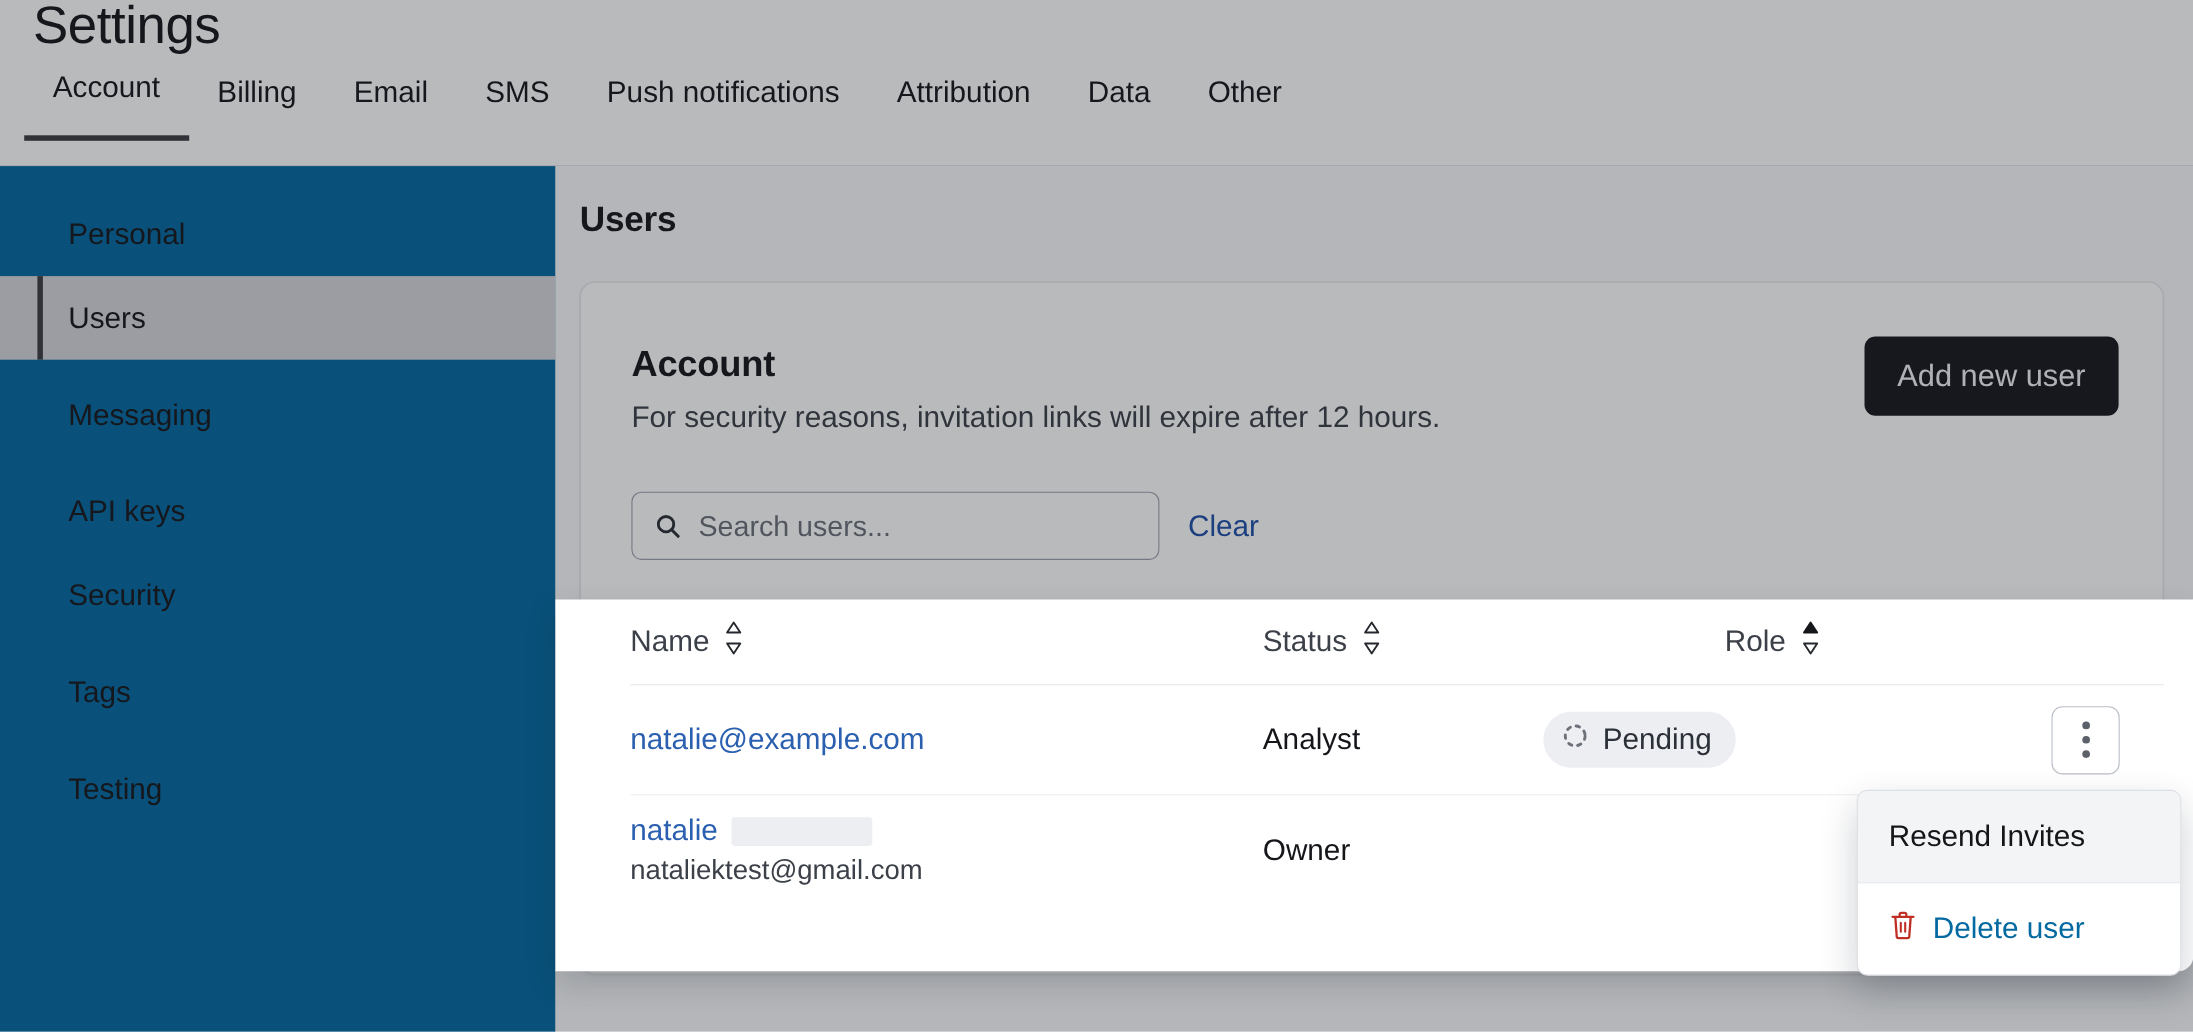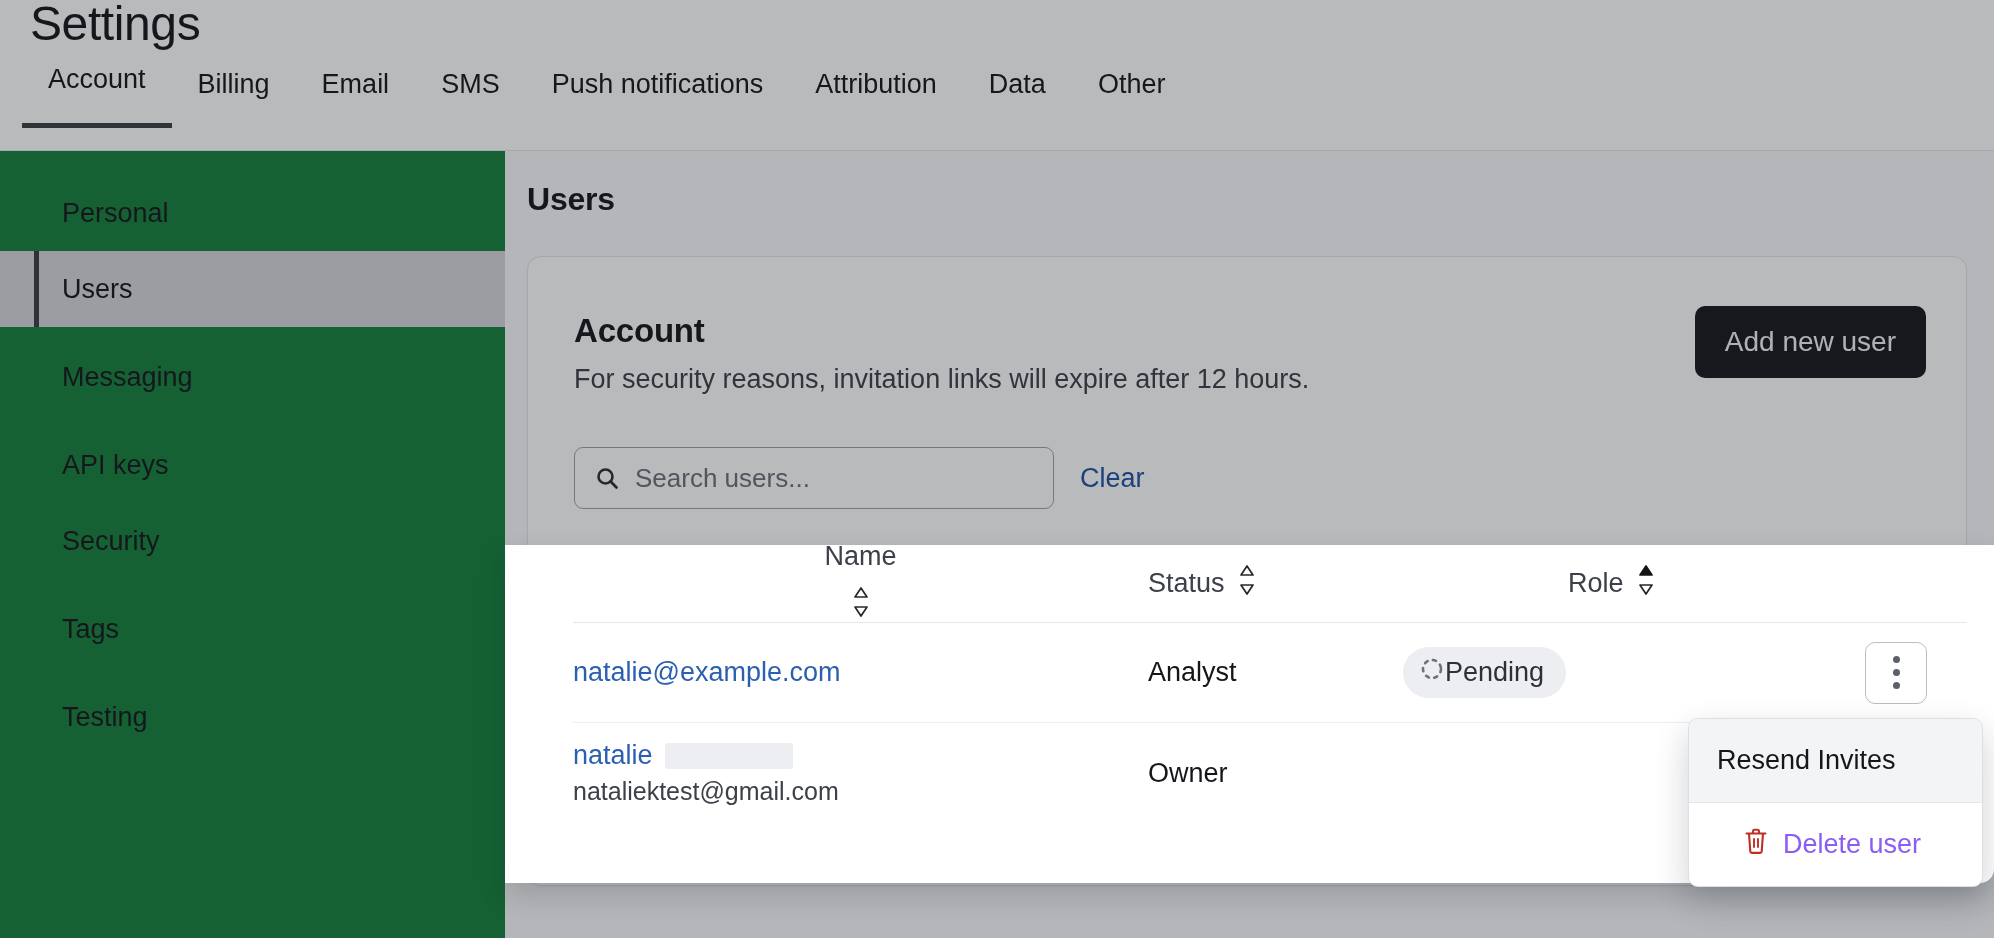--- a/index.html
+++ b/index.html
@@ -63,21 +63,21 @@
   .tab.active {
     border-bottom: 5px solid #3b3d42;
   }
 
   
   .sidebar {
     position: absolute;
     left: 0; top: 151px;
     width: 505px;
     height: 787px;
-    background: #15803d;
+    background: #0369a1;
     padding-top: 24px;
   }
   .nav-item {
     position: relative;
     height: 76px;
     display: flex;
     align-items: center;
     padding-left: 62px;
     font-size: 27px;
     color: #15161a;
@@ -229,21 +229,21 @@
   }
   .th {
     display: flex;
     align-items: center;
     gap: 13px;
     font-size: 27px;
     color: #3c4048;
     cursor: pointer;
     user-select: none;
   }
-  .col-name   { width: 575px; flex-direction: column; }
+  .col-name   { width: 575px; }
   .col-role   { width: 255px; }
   .col-status { width: 420px; }
   .col-menu   { flex: 1; display: flex; justify-content: flex-end; padding-right: 40px; }
 
   .sort-ico { display: block; }
 
   .trow {
     display: flex;
     align-items: center;
     min-height: 100px;
@@ -270,20 +270,21 @@
     border-radius: 3px;
   }
   .sub-email {
     font-size: 25px;
     color: #3c4048;
   }
 
   .badge {
     display: inline-flex;
     align-items: center;
+    gap: 12px;
     background: #eceef1;
     border-radius: 999px;
     padding: 9px 22px 9px 16px;
     font-size: 27px;
     color: #2c3038;
   }
 
   .kebab-btn {
     width: 62px; height: 62px;
     border: 1px solid #b9bec6;
@@ -320,21 +321,21 @@
     align-items: center;
     gap: 14px;
     height: 83px;
     padding: 0 28px;
     font-size: 27px;
     color: #15161a;
     cursor: pointer;
     white-space: nowrap;
   }
   .menu-item.hovered { background: #f3f4f6; }
-  .menu-item.danger { color: #8b5cf6; margin-left: 26px; }
+  .menu-item.danger { color: #0369a1; }
   .menu-divider { height: 1px; background: #e4e6ea; }
   .trash-ico { display: block; }
 </style>
 </head>
 <body>
 
 <div id="app">
 
   <div class="page-layer">
 

